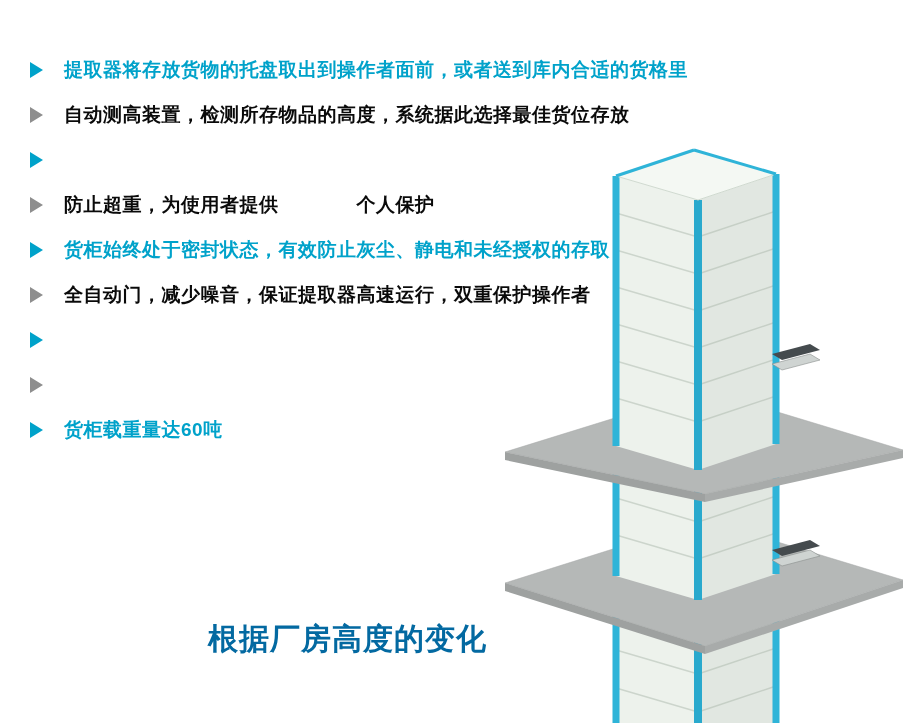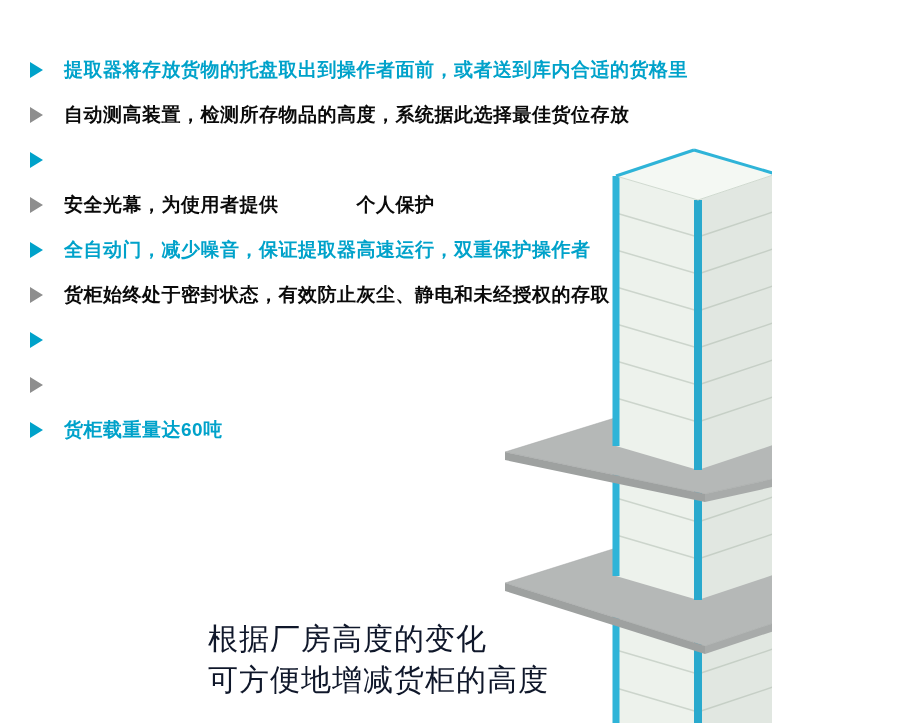--- a/index.html
+++ b/index.html
@@ -1,18 +1,18 @@
 <!DOCTYPE html>
 <html><head>
 <meta charset="utf-8">
 <style>
   html,body{margin:0;padding:0;background:#ffffff;}
   .canvas{
     position:relative;
-    width:772px;height:723px;
+    width:920px;height:723px;
     background:#ffffff;
     overflow:hidden;
     font-family:"Liberation Sans", sans-serif;
   }
   
   .illustration{
     position:absolute;left:0;top:0;width:920px;height:723px;
     z-index:0;
   }
   
@@ -33,22 +33,22 @@
   .features li:nth-child(odd) .bullet{border-left-color:#00a2ca;}
   .features li:nth-child(even) .bullet{border-left-color:#8e8e8e;}
   .txt{
     font-size:19px;font-weight:bold;white-space:pre;letter-spacing:.5px;
   }
   .features li:nth-child(odd) .txt{color:#00a2ca;}
   .features li:nth-child(even) .txt{color:#0a0a0a;}
   
   .caption{
     position:absolute;left:208px;top:618px;z-index:2;
-    font-size:30px;line-height:41px;color:#0f172a;letter-spacing:1px;
-    font-weight:400;
+    font-size:30px;line-height:41px;color:#0369a1;letter-spacing:1px;
+    font-weight:700;
   }
 </style>
 </head>
 <body>
 
 <div class="canvas">
 
   <svg class="illustration" viewBox="0 0 920 723">
 
     <g>
@@ -127,40 +127,39 @@
     </li>
     <li>
       <span class="bullet"></span>
       <span class="txt">自动测高装置，检测所存物品的高度，系统据此选择最佳货位存放</span>
     </li>
     <li>
       <span class="bullet"></span>
     </li>
     <li>
       <span class="bullet"></span>
-      <span class="txt">安全光幕，为使用者提供　　　　个人保护</span>
+      <span class="txt">防止超重，为使用者提供　　　　个人保护</span>
+    </li>
+    <li>
+      <span class="bullet"></span>
+      <span class="txt">货柜始终处于密封状态，有效防止灰尘、静电和未经授权的存取</span>
     </li>
     <li>
       <span class="bullet"></span>
       <span class="txt">全自动门，减少噪音，保证提取器高速运行，双重保护操作者</span>
-    </li>
-    <li>
-      <span class="bullet"></span>
-      <span class="txt">货柜始终处于密封状态，有效防止灰尘、静电和未经授权的存取</span>
     </li>
     <li>
       <span class="bullet"></span>
     </li>
     <li>
       <span class="bullet"></span>
     </li>
     <li>
       <span class="bullet"></span>
       <span class="txt">货柜载重量达60吨</span>
     </li>
   </ul>
 
   <div class="caption">
     <div>根据厂房高度的变化</div>
-    <div>可方便地增减货柜的高度</div>
   </div>
 
 </div>
 
 </body></html>

